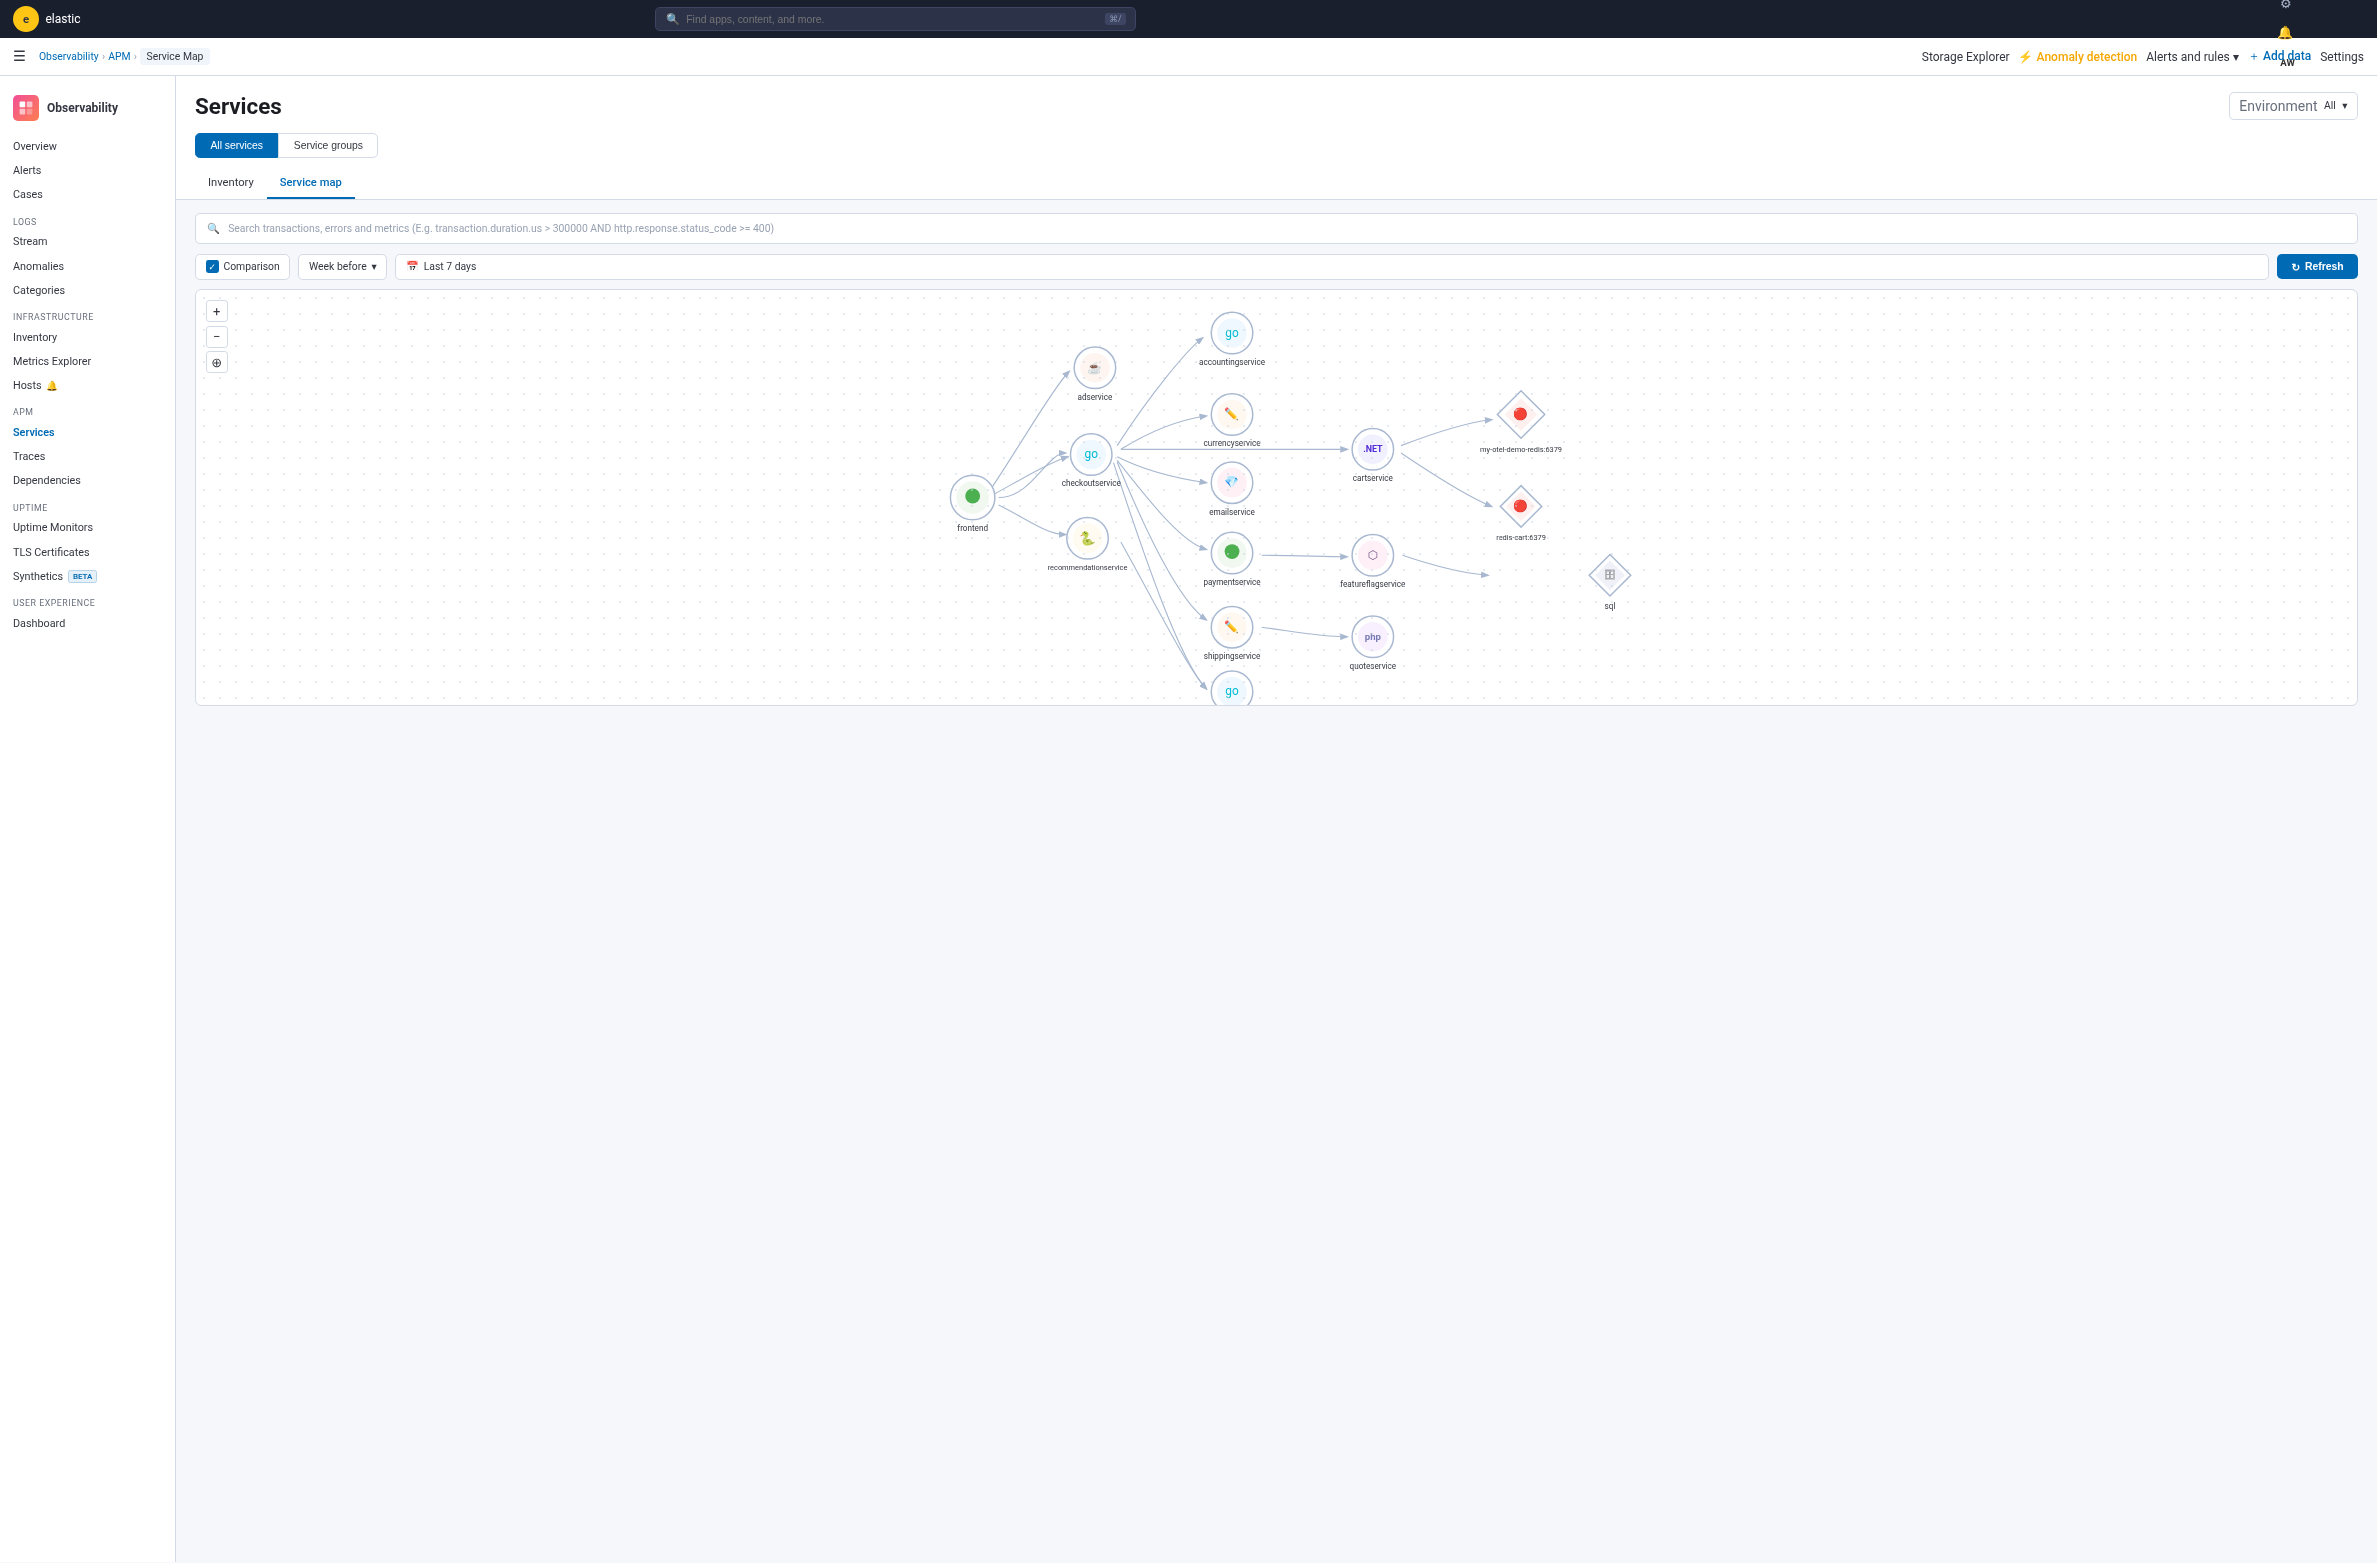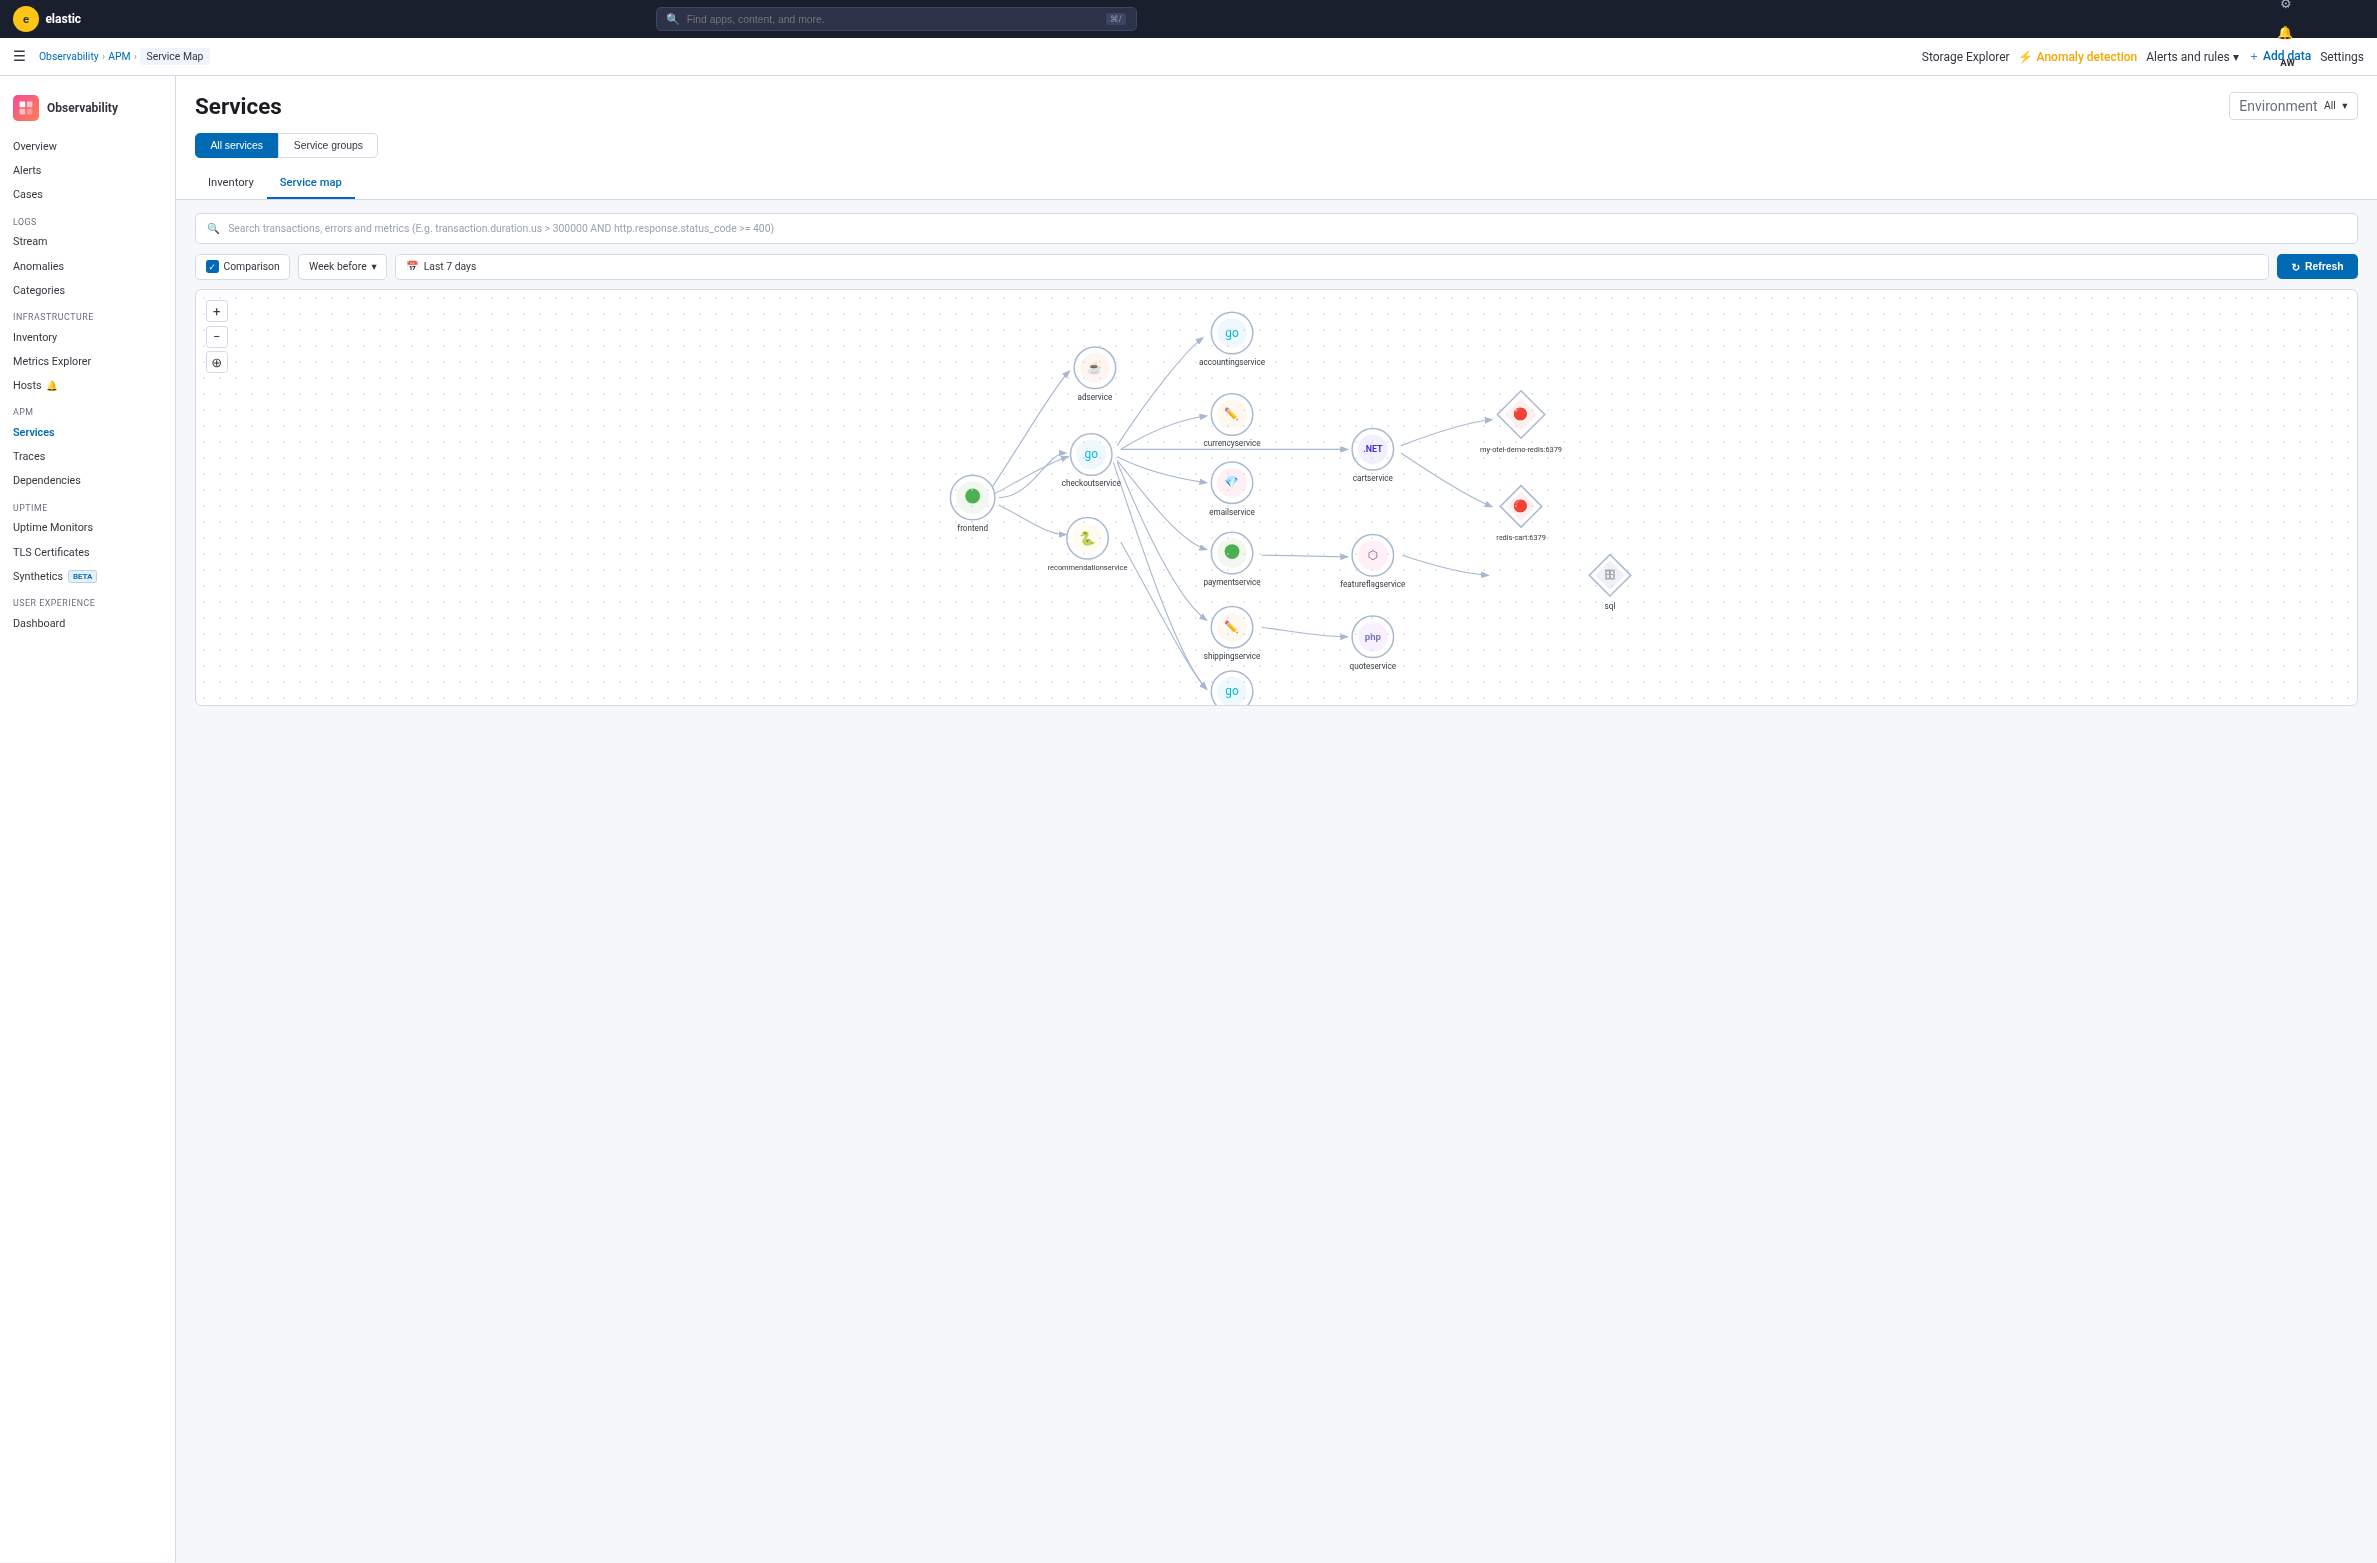--- a/index.html
+++ b/index.html
@@ -436,21 +436,21 @@
   </style>
 </head>
 <body>
 
 <div class="top-bar">
   <div class="top-bar-logo">
     <svg width="26" height="26" viewBox="0 0 32 32" style="font-size:14px">
       <circle cx="16" cy="16" r="16" fill="#FEC514"></circle>
       <text x="16" y="21" text-anchor="middle" font-size="14" font-weight="bold" fill="#343741">e</text>
     </svg>
-    <span style="color:#fff; font-weight:700; font-size:12px;">elastic</span>
+    <span style="color:#fff; font-weight:400; font-size:12px;">elastic</span>
   </div>
   <div class="top-bar-search">
     <div class="search-box">
       <span style="color:#aab4c8; font-size:11.2px;">🔍</span>
       <input type="text" placeholder="Find apps, content, and more." style="">
       <span class="search-kbd">⌘/</span>
     </div>
   </div>
   <div class="top-bar-actions">
     <button class="btn-setup-guides">Setup guides</button>

